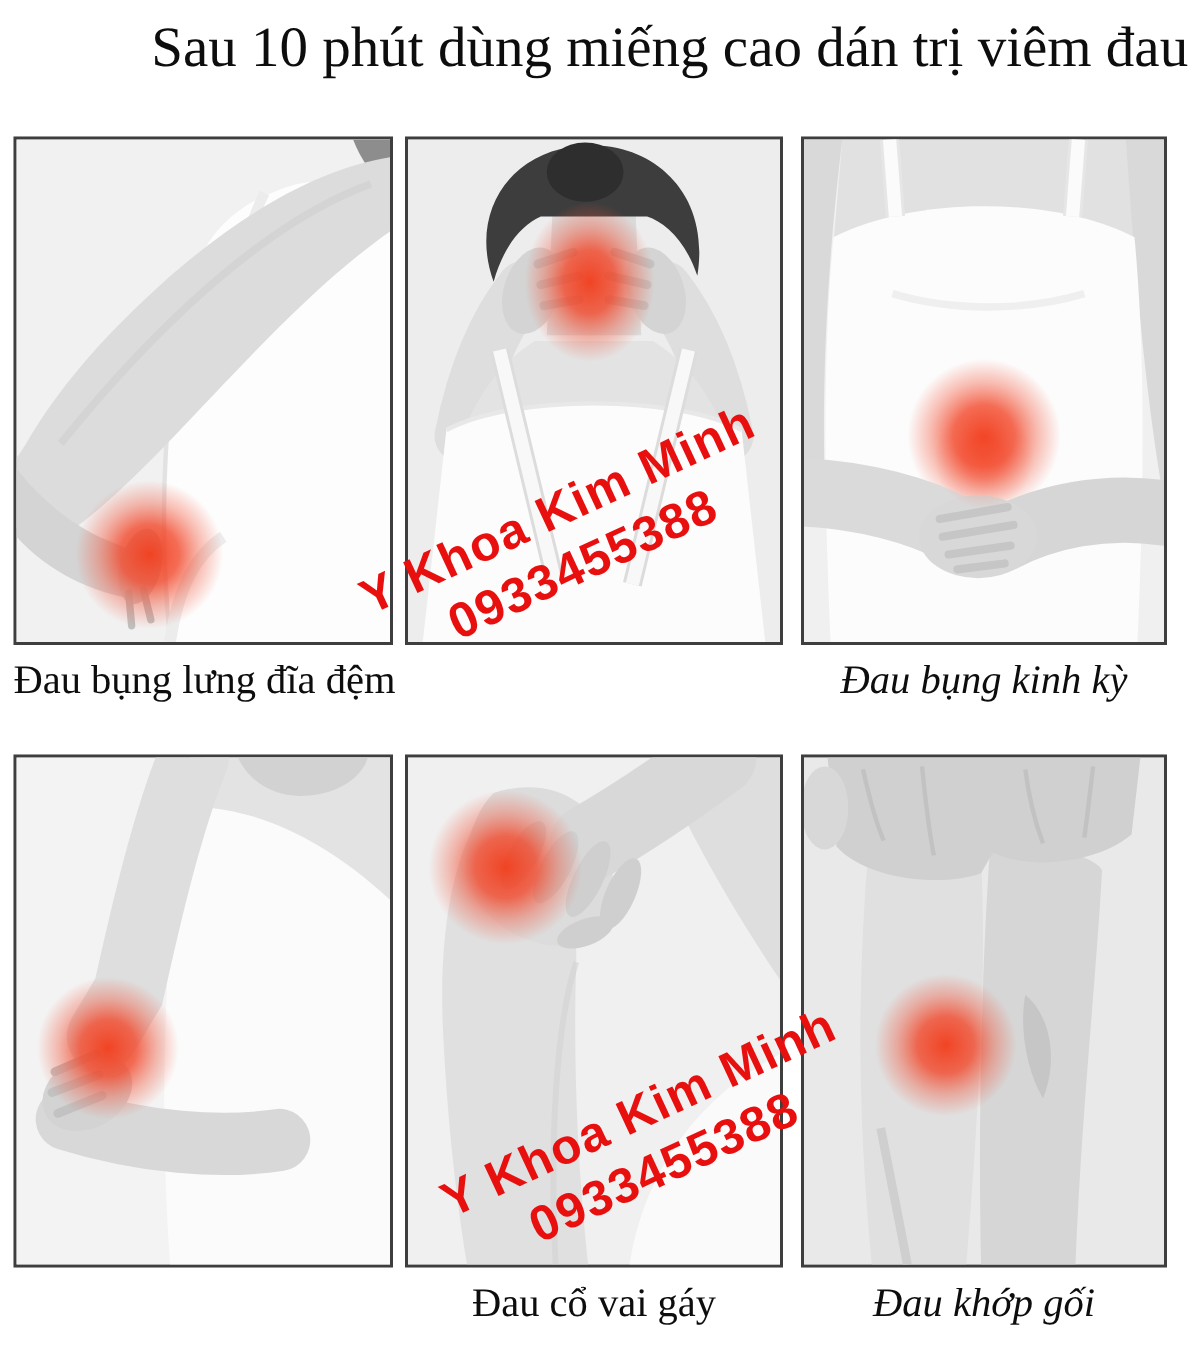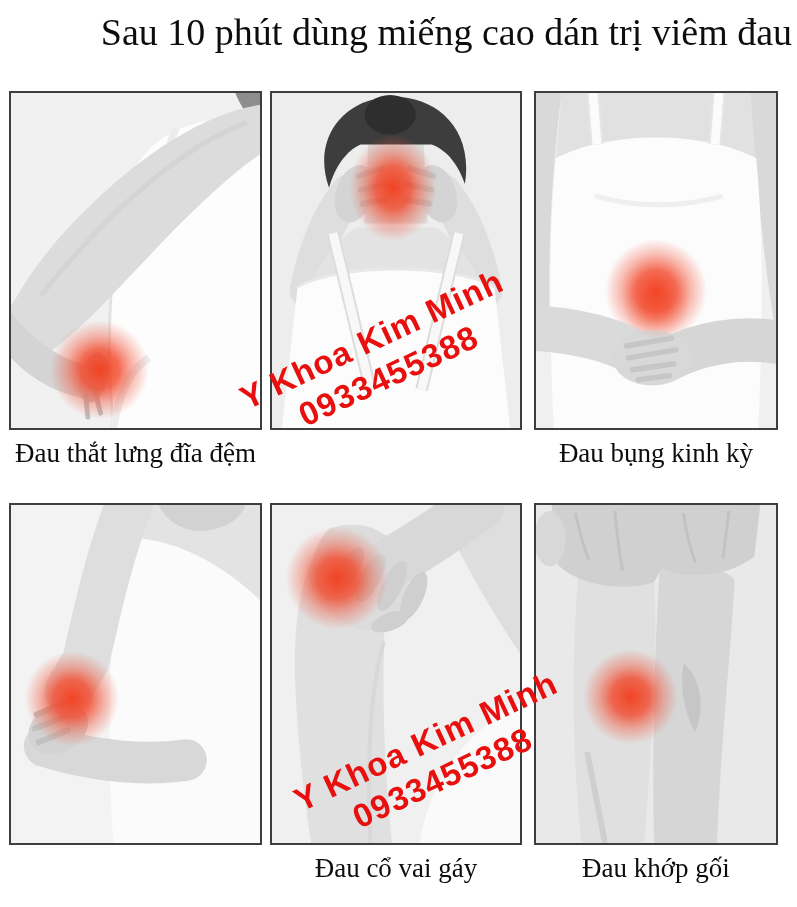--- a/index.html
+++ b/index.html
@@ -3,21 +3,21 @@
 <meta charset="utf-8">
 <style>
   html,body{margin:0;padding:0;background:#ffffff;}
   .page{position:relative;width:797px;height:907px;background:#ffffff;overflow:hidden;
         font-family:"Liberation Serif", serif;}
   .title{position:absolute;top:10px;left:0;width:797px;text-align:center;
          font-size:38px;font-weight:normal;color:#0d0d0d;margin:0;letter-spacing:0;white-space:nowrap;padding-left:48px;}
   .panel{position:absolute;margin:0;box-sizing:border-box;border:2px solid #3e3e3e;background:#efefef;}
   .panel svg{display:block;width:100%;height:100%;}
   .caption{position:absolute;text-align:center;font-size:27px;color:#0d0d0d;white-space:nowrap;}
-  .c1{left:9px;width:253px;} .c2{left:270px;width:252px;} .c3{left:534px;width:244px;}
+  .c1{left:9px;width:253px;} .c2{left:270px;width:252px;} .c3{left:534px;width:244px;font-style:italic;}
   .r1{top:91px;height:339px;} .r2{top:503px;height:342px;}
   .cap-r1{top:438px;} .cap-r2{top:853px;}
   .wm{position:absolute;width:300px;text-align:center;transform:rotate(-25deg);
       font-family:"Liberation Sans", sans-serif;font-weight:bold;font-size:33px;
       line-height:1.2;color:#e8100e;letter-spacing:1px;white-space:nowrap;z-index:5;}
   .wm1{left:230px;top:318px;}
   .wm2{left:284px;top:720px;}
 </style>
 </head>
 <body>
@@ -196,21 +196,21 @@
         <path d="M40,8 C44,26 48,42 54,56"></path>
           <path d="M80,6 C82,26 84,46 88,66"></path>
         <path d="M150,8 C152,24 156,42 162,58"></path>
           <path d="M196,6 C194,22 192,40 190,54"></path>
       </g>
       <ellipse cx="14" cy="34" rx="16" ry="28" fill="#d8d8d8"></ellipse>
       <circle cx="96" cy="194" r="48" fill="url(#glowF)"></circle>
     </svg>
   </figure>
 
-  <div class="caption c1 cap-r1">Đau thắt lưng đĩa đệm</div>
+  <div class="caption c1 cap-r1">Đau bụng lưng đĩa đệm</div>
   <div class="caption c3 cap-r1">Đau bụng kinh kỳ</div>
   <div class="caption c2 cap-r2">Đau cổ vai gáy</div>
   <div class="caption c3 cap-r2">Đau khớp gối</div>
 
   <div class="wm wm1" style="color: rgb(232, 16, 14);">
     <div>Y Khoa Kim Minh</div>
     <div>0933455388</div>
   </div>
   <div class="wm wm2" style="color: rgb(232, 16, 14);">
     <div>Y Khoa Kim Minh</div>

